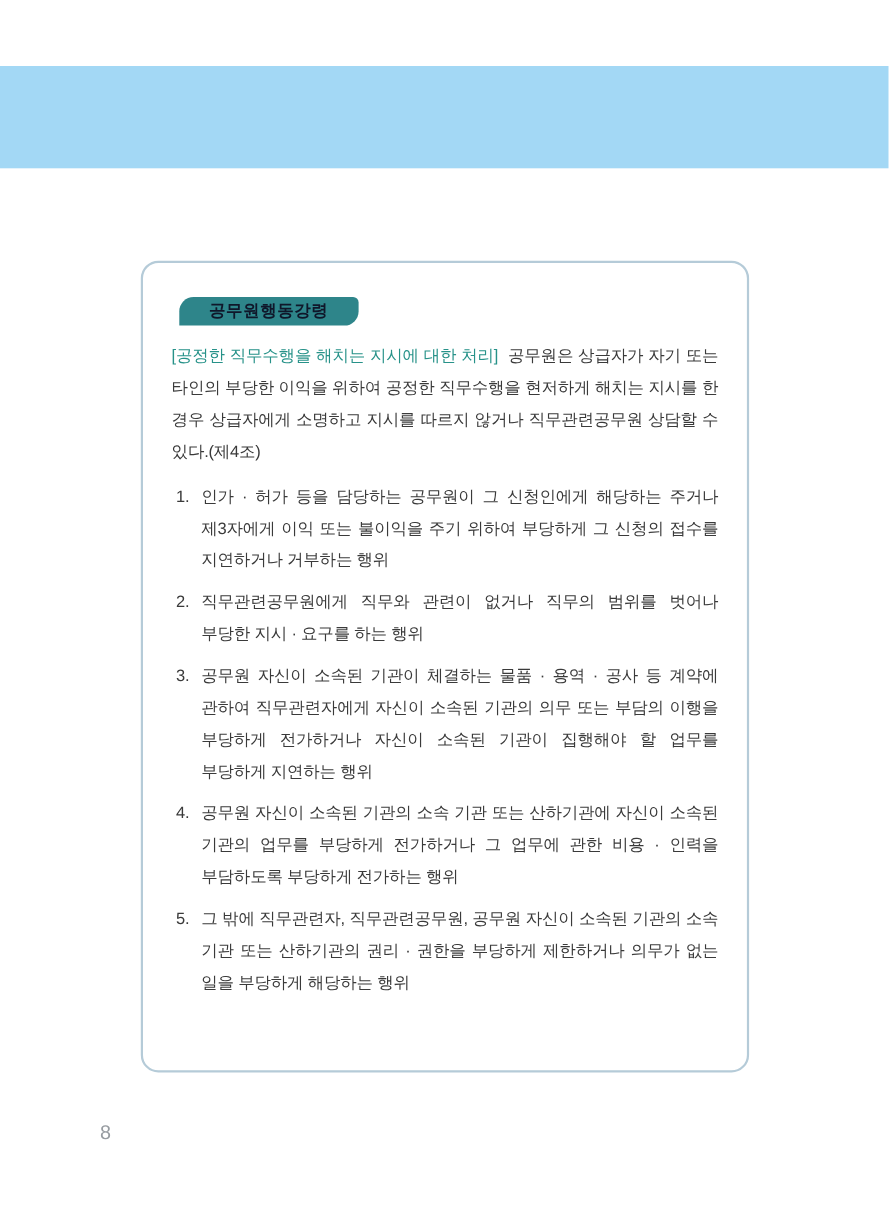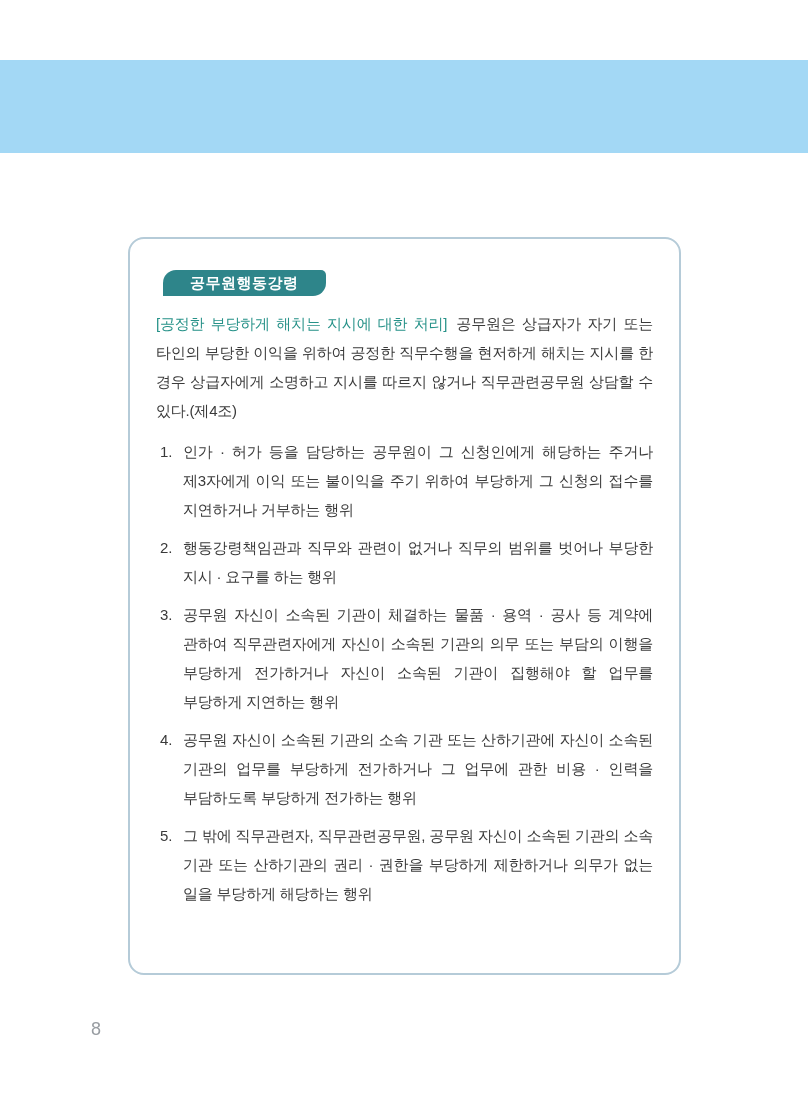--- a/index.html
+++ b/index.html
@@ -44,21 +44,21 @@
     border: 2px solid #b5cbd8;
     border-radius: 16px;
     background: #ffffff;
     padding: 0 26px;
   }
   .box-badge {
     display: inline-block;
     margin-top: 31px;
     margin-left: 7px;
     background: #2e858a;
-    color: #ffffff;
+    color: #0f172a;
     font-size: 15px;
     font-weight: 700;
     line-height: 26px;
     padding: 0 27px;
     border-radius: 13px 5px 13px 0;
     letter-spacing: 0.5px;
   }
   .para {
     margin: 13px 0 0 0;
     font-size: 15px;
@@ -110,32 +110,32 @@
 
   <div class="header-band">
     <div class="band-title">● 공공분야 갑질 근절을 위한 가이드라인 ●</div>
   </div>
 
   <div class="content-box">
 
     <div class="box-badge">공무원행동강령</div>
 
     <p class="para">
-      <span class="para-heading">[공정한 부당하게 해치는 지시에 대한 처리]</span><span class="para-body">공무원은 상급자가 자기 또는 타인의 부당한 이익을 위하여 공정한 직무수행을 현저하게 해치는 지시를 한 경우 상급자에게 소명하고 지시를 따르지 않거나 직무관련공무원 상담할 수 있다.(제4조)</span>
+      <span class="para-heading">[공정한 직무수행을 해치는 지시에 대한 처리]</span><span class="para-body">공무원은 상급자가 자기 또는 타인의 부당한 이익을 위하여 공정한 직무수행을 현저하게 해치는 지시를 한 경우 상급자에게 소명하고 지시를 따르지 않거나 직무관련공무원 상담할 수 있다.(제4조)</span>
     </p>
 
 
     <ol class="num-list">
       <li class="list-item">
         <span class="item-num">1.</span>
         <span class="item-text">인가 · 허가 등을 담당하는 공무원이 그 신청인에게 해당하는 주거나 제3자에게 이익 또는 불이익을 주기 위하여 부당하게 그 신청의 접수를 지연하거나 거부하는 행위</span>
       </li>
       <li class="list-item">
         <span class="item-num">2.</span>
-        <span class="item-text">행동강령책임관과 직무와 관련이 없거나 직무의 범위를 벗어나 부당한 지시 · 요구를 하는 행위</span>
+        <span class="item-text">직무관련공무원에게 직무와 관련이 없거나 직무의 범위를 벗어나 부당한 지시 · 요구를 하는 행위</span>
       </li>
       <li class="list-item">
         <span class="item-num">3.</span>
         <span class="item-text">공무원 자신이 소속된 기관이 체결하는 물품 · 용역 · 공사 등 계약에 관하여 직무관련자에게 자신이 소속된 기관의 의무 또는 부담의 이행을 부당하게 전가하거나 자신이 소속된 기관이 집행해야 할 업무를 부당하게 지연하는 행위</span>
       </li>
       <li class="list-item">
         <span class="item-num">4.</span>
         <span class="item-text">공무원 자신이 소속된 기관의 소속 기관 또는 산하기관에 자신이 소속된 기관의 업무를 부당하게 전가하거나 그 업무에 관한 비용 · 인력을 부담하도록 부당하게 전가하는 행위</span>
       </li>
       <li class="list-item">

